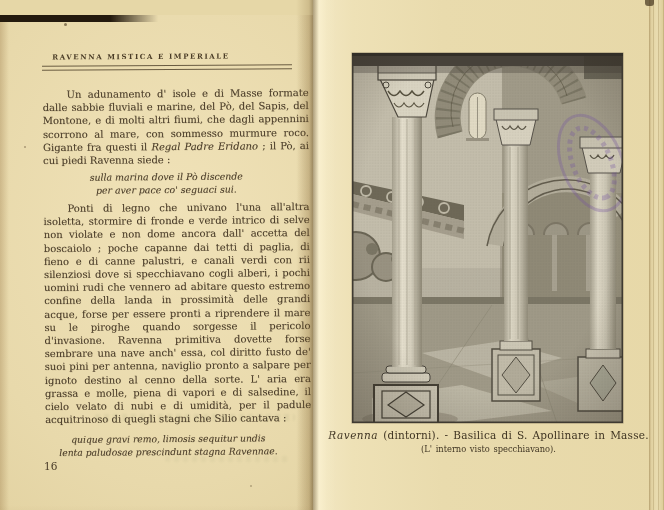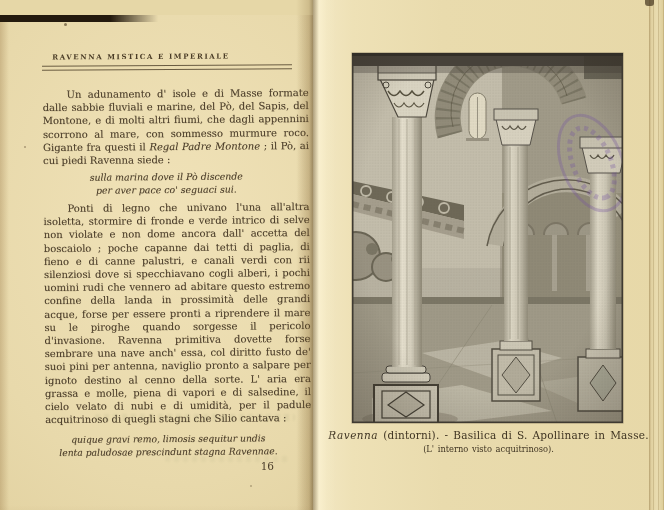--- a/index.html
+++ b/index.html
@@ -24,21 +24,21 @@
     transform:rotate(-0.3deg);opacity:.8;}
   .textblock{position:absolute;left:44px;top:72px;width:266px;color:#4a3c29;
     font-size:10px;line-height:13.2px;text-align:justify;
     transform:rotate(-0.45deg);
     text-shadow:0.3px 0.3px 0.1px rgba(70,55,30,.3);}
   .textblock p{margin:0;text-indent:24px;}
   .textblock p.second{margin-top:4px;}
   .verse{font-style:italic;text-align:center;font-size:9.4px;line-height:12.4px;
     margin:5px 20px 5px 0;text-indent:0;}
   .verse.latin{margin-top:8px;font-size:9.2px;}
-  .pagenum{position:absolute;top:445px;left:44px;width:230px;text-align:right;
+  .pagenum{position:absolute;top:445px;left:44px;width:230px;text-align:left;
     font-size:10.5px;color:#4a3c29;}
   .bleed{position:absolute;filter:blur(1.2px);opacity:.45;border-radius:2px;
     background:repeating-linear-gradient(90deg, rgba(115,125,90,.20) 0 5px, rgba(0,0,0,0) 5px 9px);}
   .speck{position:absolute;border-radius:50%;background:#4a3820;}
 
   
   .gutter-shade{position:absolute;left:296px;top:0;width:40px;height:510px;
     background:linear-gradient(90deg,
       rgba(120,90,40,0) 0, rgba(120,90,40,.22) 13px, rgba(70,48,15,.40) 17px,
       rgba(255,246,214,.55) 23px, rgba(255,246,214,.15) 31px, rgba(255,246,214,0) 40px);}
@@ -65,21 +65,21 @@
 
 <div id="stage">
 
   <div class="page-left">
     <div class="top-shadow"></div>
 
     <div class="running-header">RAVENNA MISTICA E IMPERIALE</div>
     <div class="header-rule"></div>
 
     <div class="textblock">
-      <p><span>Un adunamento d' isole e di Masse formate dalle sabbie fluviali e marine, del Pò, del Sapis, del Montone, e di molti altri fiumi, che dagli appennini scorrono al mare, con sommesso murmure roco. Gigante fra questi il </span><i>Regal Padre Montone</i><span> ; il Pò, ai cui piedi Ravenna siede :</span></p>
+      <p><span>Un adunamento d' isole e di Masse formate dalle sabbie fluviali e marine, del Pò, del Sapis, del Montone, e di molti altri fiumi, che dagli appennini scorrono al mare, con sommesso murmure roco. Gigante fra questi il </span><i>Regal Padre Eridano</i><span> ; il Pò, ai cui piedi Ravenna siede :</span></p>
 
       <div class="verse">
         <div>sulla marina dove il Pò discende</div>
         <div>per aver pace co' seguaci sui.</div>
       </div>
 
       <p class="second">Ponti di legno che univano l'una all'altra isoletta, stormire di fronde e verde intrico di selve non violate e non dome ancora dall' accetta del boscaiolo ; poche capanne dai tetti di paglia, di fieno e di canne palustri, e canali verdi con rii silenziosi dove si specchiavano cogli alberi, i pochi uomini rudi che vennero ad abitare questo estremo confine della landa in prossimità delle grandi acque, forse per essere pronti a riprendere il mare su le piroghe quando sorgesse il pericolo d'invasione. Ravenna primitiva dovette forse sembrare una nave anch' essa, col diritto fusto de' suoi pini per antenna, naviglio pronto a salpare per ignoto destino al cenno della sorte. L' aria era grassa e molle, piena di vapori e di salsedine, il cielo velato di nubi e di umidità, per il padule acquitrinoso di quegli stagni che Silio cantava :</p>
 
       <div class="verse latin">
         <div>quique gravi remo, limosis sequitur undis</div>
@@ -236,20 +236,20 @@
         <rect x="0" y="0" width="271" height="370" fill="url(#ht)"></rect>
         <rect x="0" y="0" width="271" height="370" fill="#7d6a44" opacity="0.06"></rect>
         <rect x="0" y="0" width="271" height="370" fill="url(#vig)"></rect>
         <rect x="0.75" y="0.75" width="269.5" height="368.5" fill="none" stroke="#3f3a31" stroke-width="1.5"></rect>
         <rect x="0" y="0" width="271" height="3" fill="#332f28"></rect>
       </svg>
     </div>
 
     <div class="caption">
       <div class="l1"><i>Ravenna</i><span> (dintorni). - Basilica di S. Apollinare in Masse.</span></div>
-      <div class="l2">(L' interno visto acquitrinoso).</div>
+      <div class="l2">(L' interno visto specchiavano).</div>
     </div>
   </div>
 
   <div class="gutter-shade"></div>
   <div class="right-edge"></div>
   <div class="corner-mark"></div>
 </div>
 
 </body></html>

